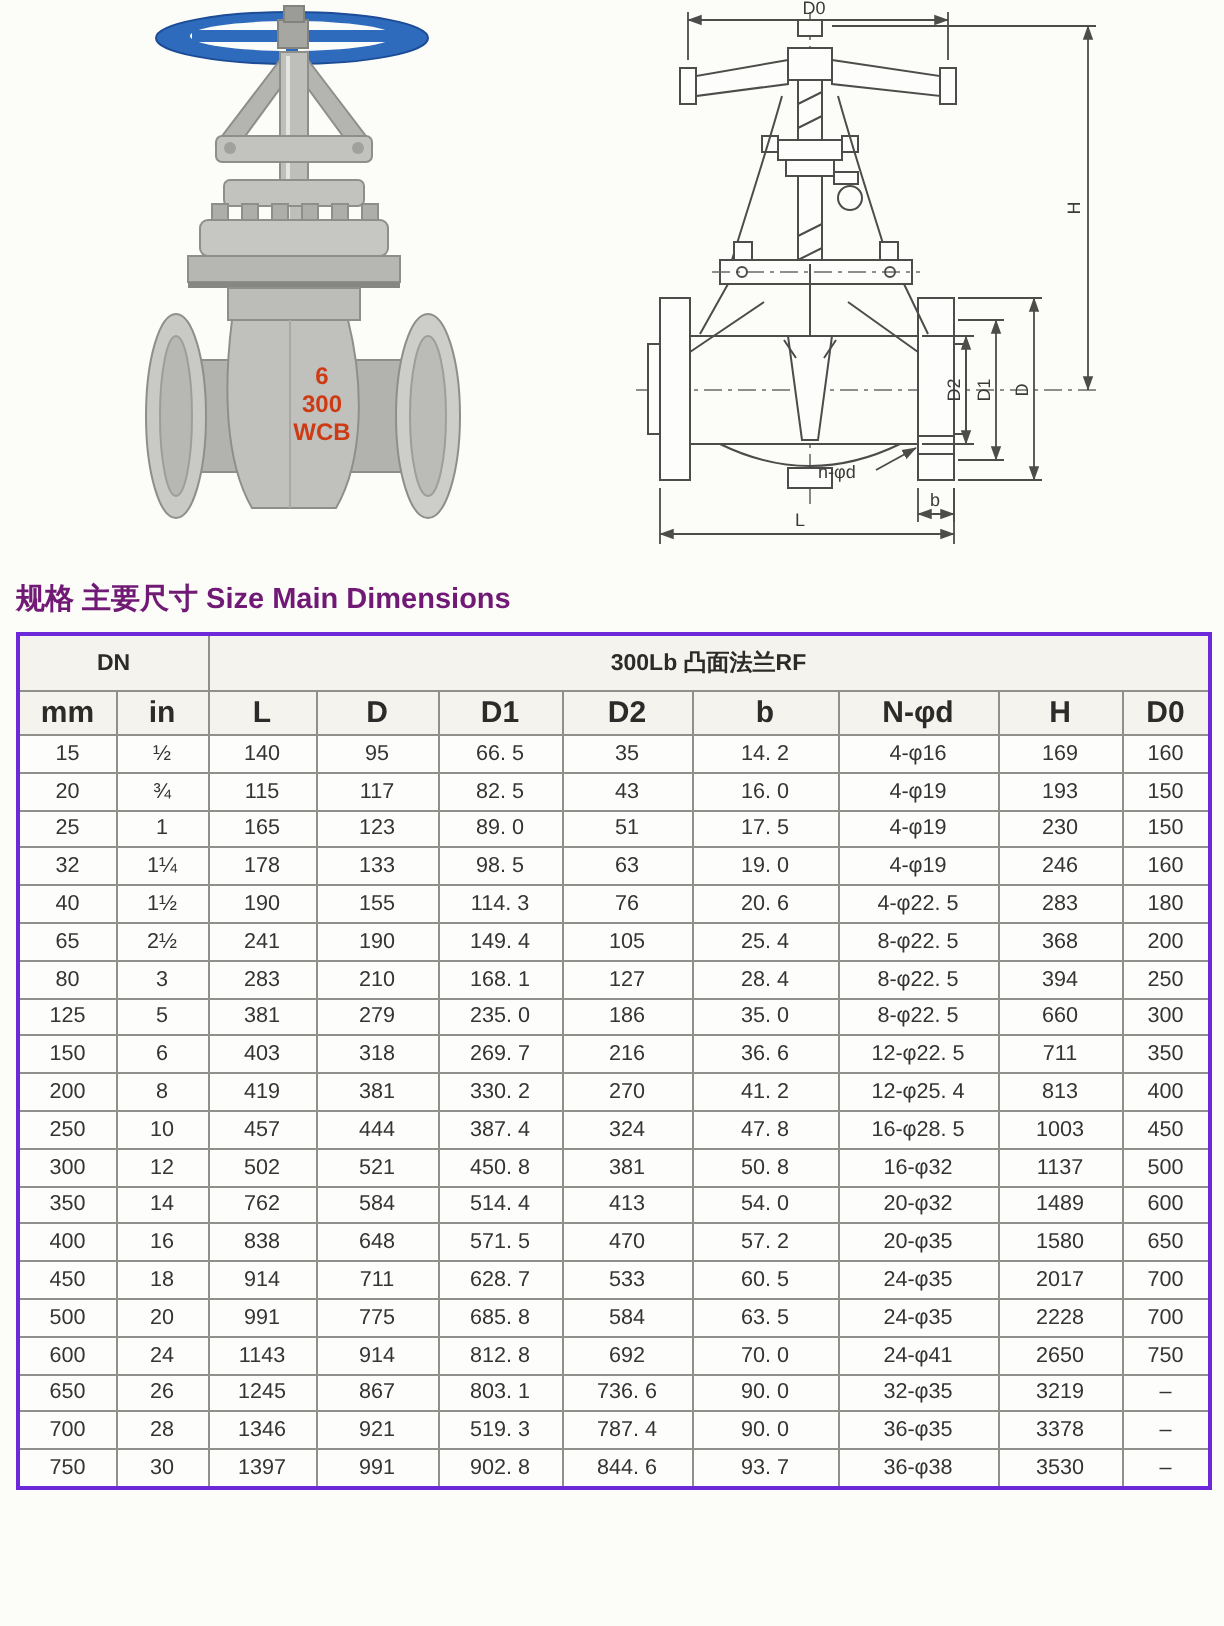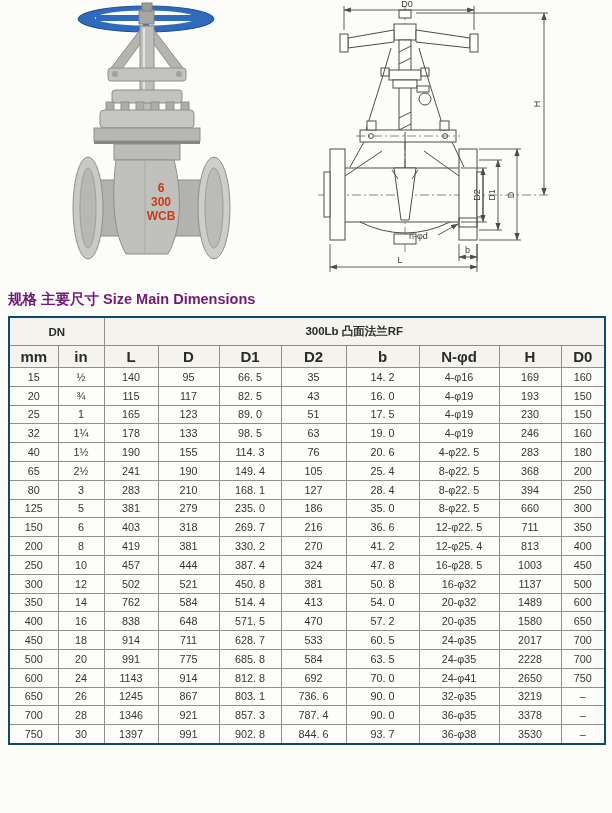--- a/index.html
+++ b/index.html
@@ -13,21 +13,21 @@
   }
   .fig { position:absolute; }
   #page-title {
     position:absolute; left:8px; top:290px; margin:0;
     font-size:14.5px; font-weight:bold; color:#701a75;
   }
   #dimensions-table {
     position:absolute; left:8px; top:316px; width:596px;
     border-collapse:collapse; table-layout:fixed;
     background:#fdfdfb;
-    border:2px solid #0c4a6e;
+    border:2px solid #6d28d9;
   }
   #dimensions-table th, #dimensions-table td {
     border:1px solid #8f8f8b;
     text-align:center; vertical-align:middle;
     padding:0; overflow:hidden; white-space:nowrap;
   }
   #dimensions-table thead th { background:#f4f3ee; font-weight:bold; }
   #dimensions-table thead tr.group th { height:27px; font-size:11.5px; }
   #dimensions-table thead tr.cols  th { height:21px; font-size:15px; }
   #dimensions-table tbody td { height:17.8px; font-size:10.8px; color:#343432; }
@@ -434,21 +434,21 @@
         <td>90. 0</td>
         <td>32-φ35</td>
         <td>3219</td>
         <td>–</td>
       </tr>
       <tr>
         <td>700</td>
         <td>28</td>
         <td>1346</td>
         <td>921</td>
-        <td>857. 3</td>
+        <td>519. 3</td>
         <td>787. 4</td>
         <td>90. 0</td>
         <td>36-φ35</td>
         <td>3378</td>
         <td>–</td>
       </tr>
       <tr>
         <td>750</td>
         <td>30</td>
         <td>1397</td>

